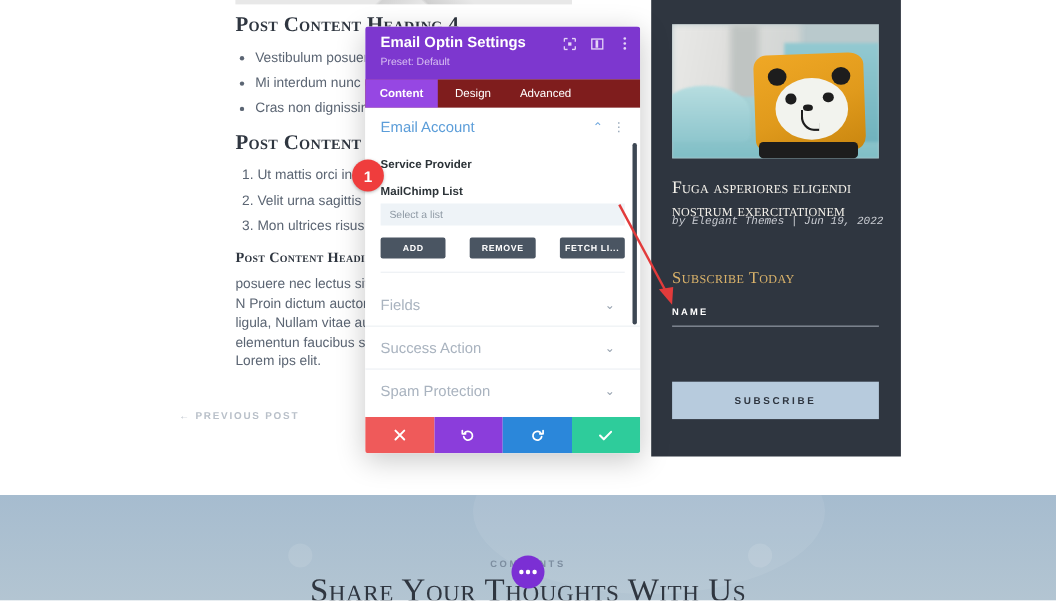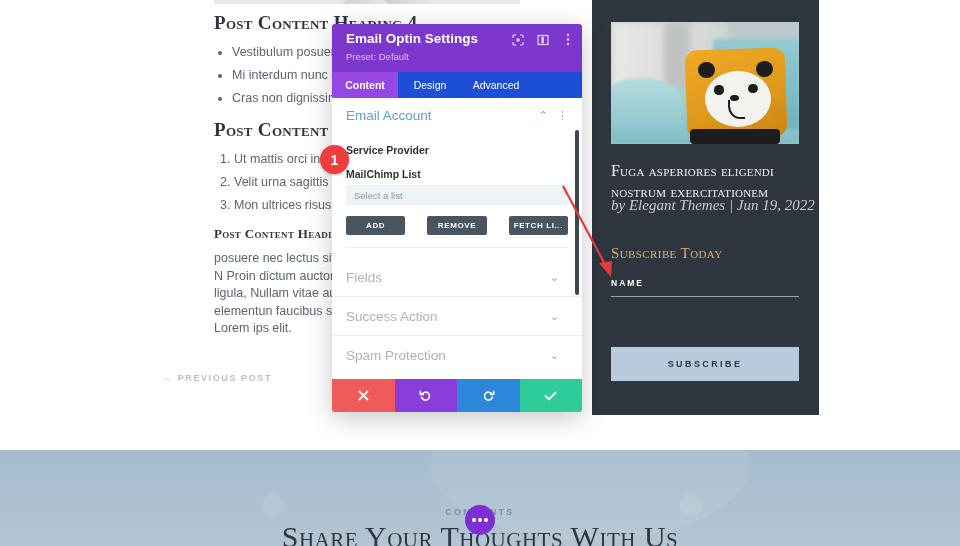--- a/index.html
+++ b/index.html
@@ -88,22 +88,22 @@
   .sb-photo .band{position:absolute;left:42%;bottom:0;width:48%;height:12%;
     background:#1d1d1d;border-radius:4px;}
 
   .sb-title{
     position:absolute;left:19px;top:160px;width:195px;
     font-family:"Liberation Serif", serif;font-variant:small-caps;
     font-size:16px;line-height:21px;color:#f4f1ea;letter-spacing:.2px;
   }
   .sb-meta{
     position:absolute;left:19px;top:197px;
-    font-family:Liberation Serif, serif;font-style:italic;
-    font-size:15px;color:#c9ccd2;text-align:right;
+    font-family:Liberation Mono, monospace;font-style:italic;
+    font-size:10px;color:#c9ccd2;text-align:right;
   }
   .sb-optin-h{
     position:absolute;left:19px;top:245px;
     font-family:"Liberation Serif", serif;font-variant:small-caps;
     font-size:15px;color:#d9b26a;letter-spacing:.4px;
   }
   .fld{position:absolute;left:19px;width:188px;}
   .fld .lbl{
     font-size:8.5px;font-weight:700;letter-spacing:2px;color:#ffffff;
   }
@@ -147,21 +147,21 @@
   }
   .m-head{height:48px;background:#7d37cf;position:relative;}
   .m-title{
     position:absolute;left:14px;top:7px;color:#fff;font-size:13.5px;font-weight:700;
   }
   .m-preset{
     position:absolute;left:14px;top:27px;color:#d9c2f2;font-size:9.5px;
   }
   .m-icons{position:absolute;right:8px;top:9px;display:flex;align-items:center;gap:12px;}
   .m-ic{width:13px;height:13px;display:flex;align-items:center;justify-content:center;cursor:pointer;}
-  .m-tabs{height:26px;background:#1d4ed8;display:flex;}
+  .m-tabs{height:26px;background:#7f1d1d;display:flex;}
   .m-tab{
     flex:0 0 auto;height:26px;display:flex;align-items:center;justify-content:center;
     color:#fff;font-size:10.5px;cursor:pointer;
   }
   .m-tab.active{background:#9647e3;font-weight:700;}
   .m-tab.t1{width:66px;} .m-tab.t2{width:64px;} .m-tab.t3{width:68px;}
 
   .m-body{position:relative;height:281px;background:#fff;}
   .m-scroll{position:absolute;inset:0;padding:0;}
   .sec-head{

